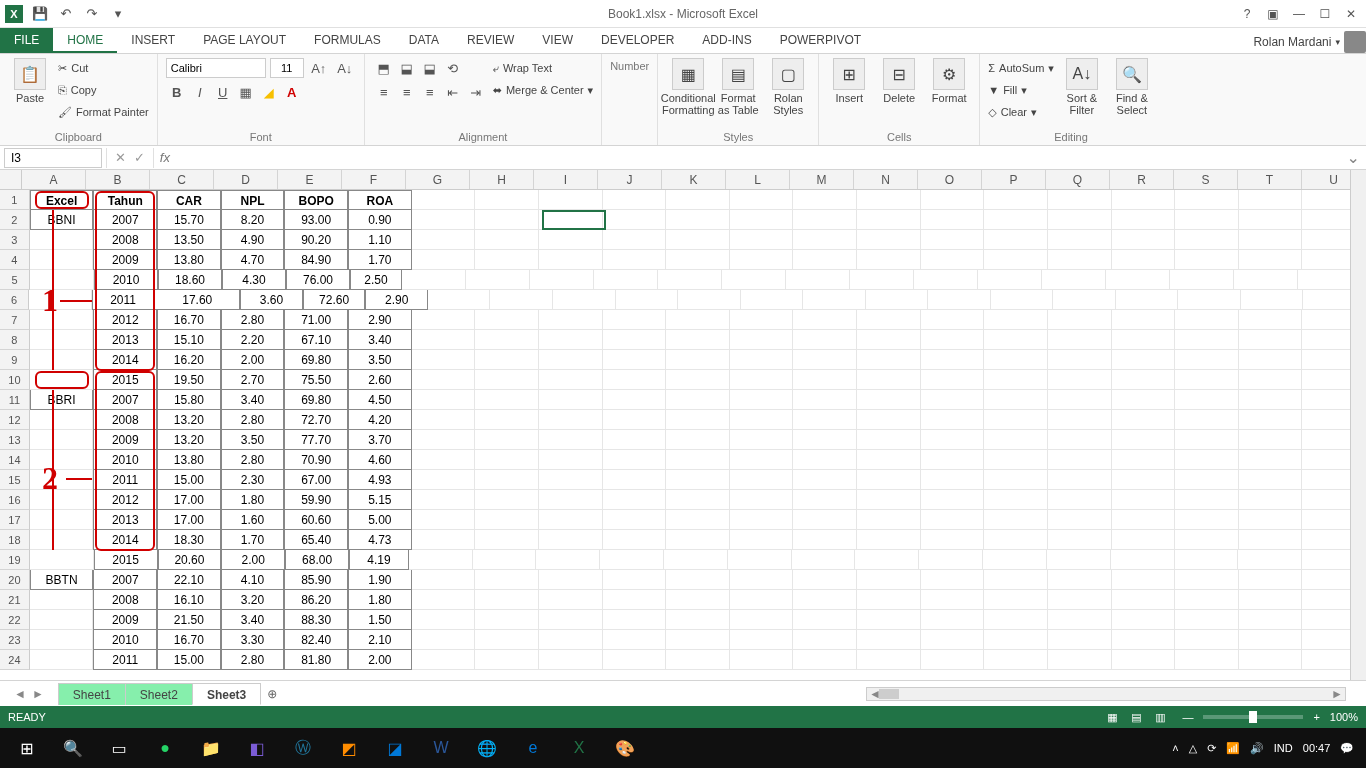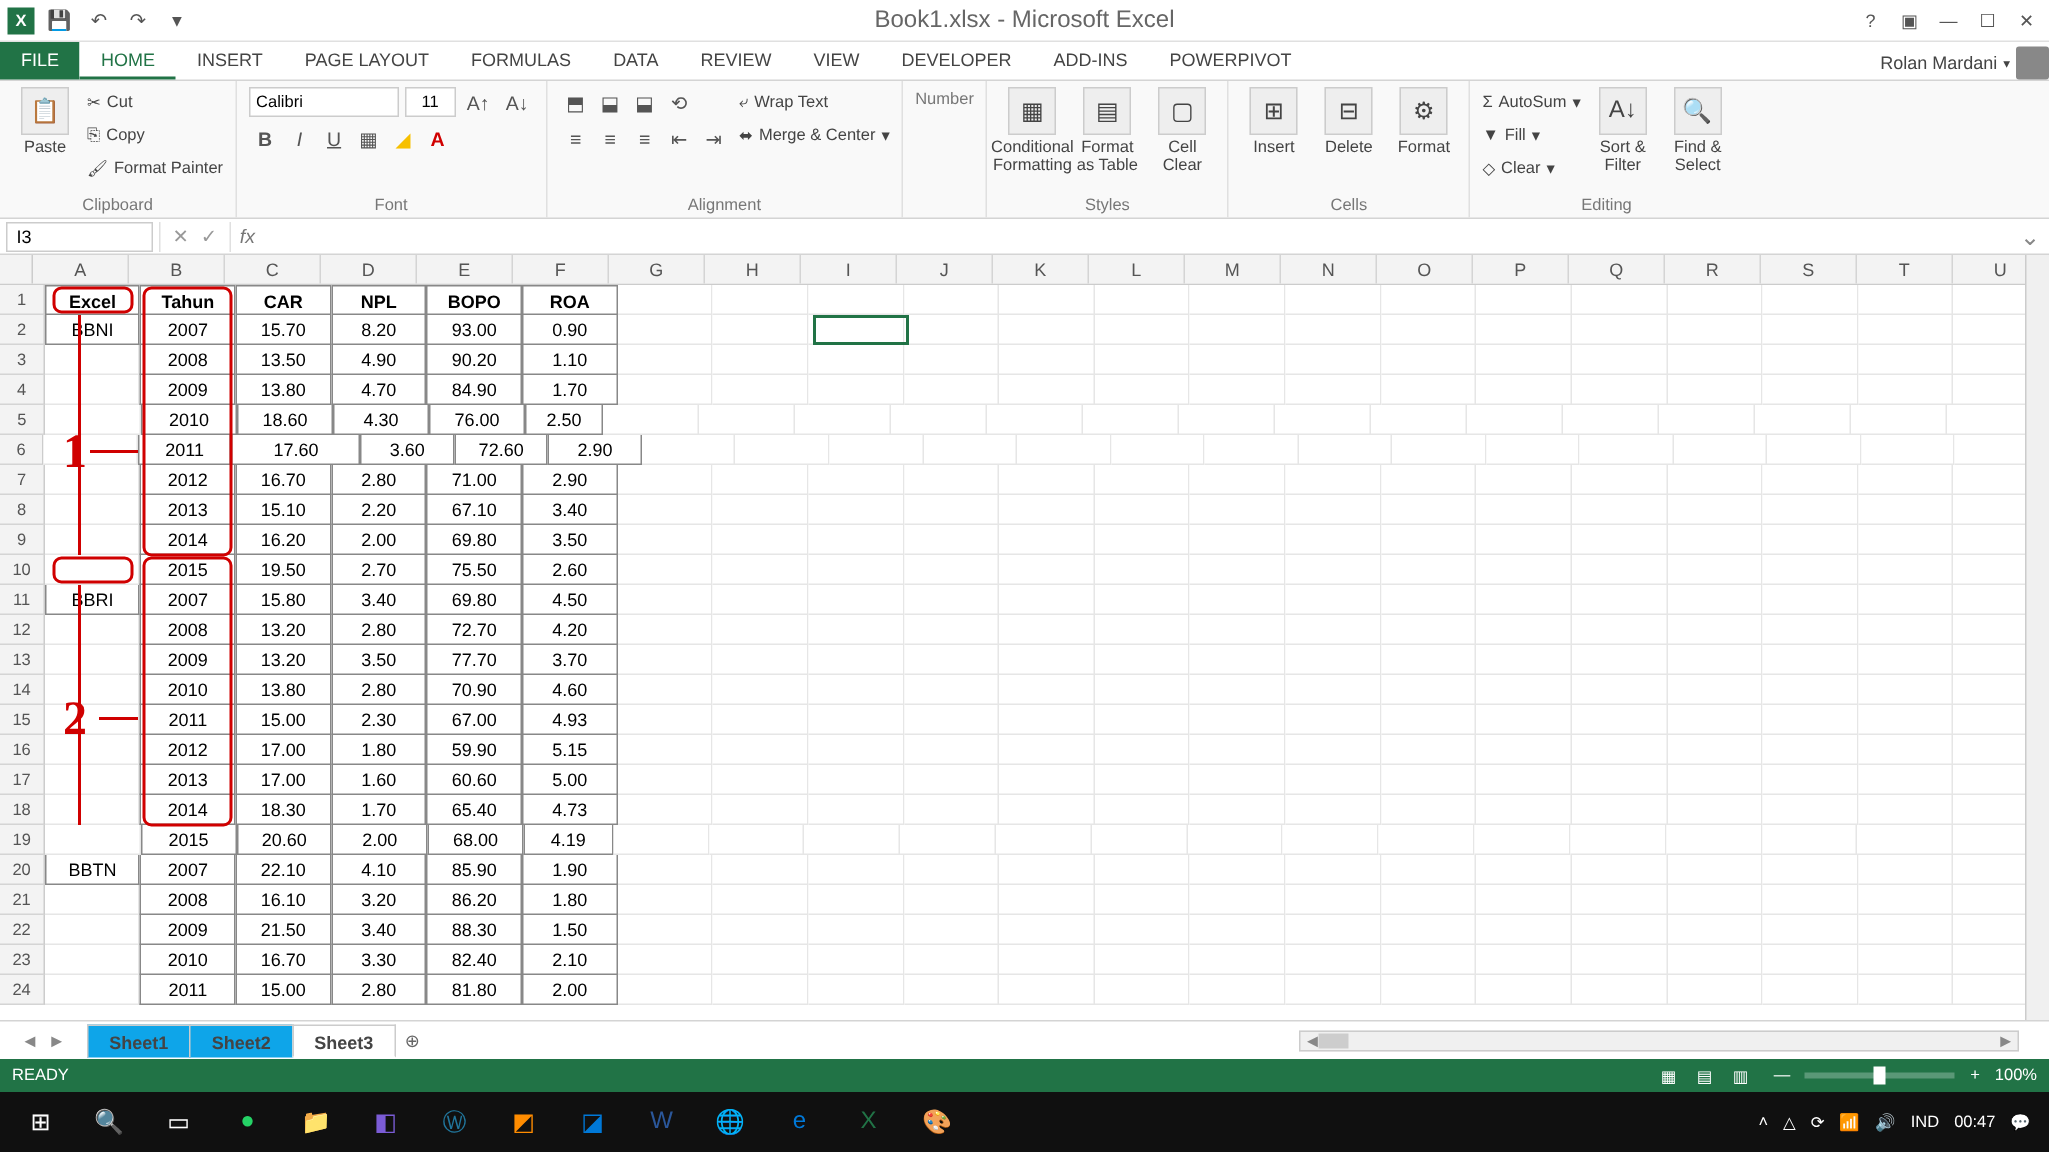--- a/index.html
+++ b/index.html
@@ -3,21 +3,21 @@
 <meta charset="utf-8">
 <style>
 * { margin: 0; padding: 0; box-sizing: border-box; font-family: "Segoe UI", Tahoma, sans-serif; }
 body { width: 1366px; height: 768px; overflow: hidden; background: #fff; user-select: none; }
 
 
 .titlebar { height: 28px; background: #fff; display: flex; align-items: center; font-size: 12px; position: relative; border-bottom: 1px solid #e0e0e0; }
 .qat { display: flex; align-items: center; gap: 6px; padding-left: 4px; }
 .qat-icon { width: 20px; height: 20px; display: flex; align-items: center; justify-content: center; color: #555; font-size: 13px; }
 .excel-logo { background: #217346; color: #fff; width: 18px; height: 18px; font-weight: bold; font-size: 11px; display:flex; align-items:center; justify-content:center; }
-.title-center { position: absolute; left: 50%; transform: translateX(-50%); color: #666; font-size: 16px; }
+.title-center { position: absolute; left: 50%; transform: translateX(-50%); color: #666; font-size: 12px; }
 .title-right { margin-left: auto; display: flex; align-items: center; gap: 4px; padding-right: 4px; }
 .title-right span { width: 22px; text-align: center; color: #555; }
 .user-area { display: flex; align-items: center; gap: 4px; color: #444; font-size: 12px; }
 .user-avatar { width: 22px; height: 22px; background: #888; border-radius: 2px; }
 
 
 .ribbon-tabs { height: 26px; background: #fff; display: flex; align-items: flex-end; border-bottom: 1px solid #d4d4d4; }
 .ribbon-tab { padding: 0 14px; height: 26px; line-height: 26px; font-size: 12px; color: #444; cursor: pointer; }
 .ribbon-tab.file { background: #217346; color: #fff; }
 .ribbon-tab.active { color: #217346; border-bottom: 2px solid #217346; background:#fff; }
@@ -55,21 +55,21 @@
 .row-h { width:30px; border-right:1px solid #ccc; border-bottom:1px solid #d4d4d4; text-align:center; font-size:11px; color:#555; background:#f3f3f3; line-height:20px; }
 .cell { border-right:1px solid #e6e6e6; border-bottom:1px solid #e6e6e6; font-size: 12px; line-height:20px; padding: 0 4px; text-align:center; background:#fff; overflow:hidden;}
 .active-cell-border { position:absolute; border: 2px solid #217346; pointer-events:none; background: rgba(255,255,255,0.01); }
 .annot { position:absolute; border:2px solid #d00000; border-radius: 6px; pointer-events:none; }
 .annot-num { position:absolute; color:#d00000; font-size: 32px; font-family: "Comic Sans MS", cursive; font-weight:bold; }
 .annot-line { position:absolute; background:#d00000; }
 
 
 .sheet-tabs { height: 26px; background:#fff; border-top:1px solid #d4d4d4; display:flex; align-items:center; font-size:12px; }
 .sheet-nav { display:flex; gap:6px; padding: 0 14px; color:#888; }
-.sheet-tab { padding: 0 14px; height: 22px; line-height:22px; border:1px solid #ccc; border-bottom:none; background:#0ea5e9; color:#444; margin-right:-1px;font-weight:bold;}
+.sheet-tab { padding: 0 14px; height: 22px; line-height:22px; border:1px solid #ccc; border-bottom:none; background:#86efac; color:#444; margin-right:-1px;}
 .sheet-tab.active { background:#fff; font-weight:bold; border-bottom:1px solid #fff; }
 .new-sheet { width:24px; text-align:center; color:#666; }
 .hscroll { flex:1; display:flex; justify-content:flex-end; padding-right:20px; }
 .hscroll-bar { width:480px; height:14px; background:#f0f0f0; border:1px solid #ccc; position:relative; }
 .hscroll-thumb { position:absolute; left:12px; top:1px; height:10px; width:20px; background:#cdcdcd; }
 
 
 .status-bar { height: 22px; background:#217346; color:#fff; display:flex; align-items:center; font-size:11px; padding: 0 8px; justify-content:space-between;}
 .status-right { display:flex; align-items:center; gap:10px; }
 .view-btns span { display:inline-block; width:24px; text-align:center; }
@@ -202,21 +202,21 @@
       <div class="big-btn">
           <div class="ic">▦</div>
           <span>Conditional Formatting</span>
         </div>
       <div class="big-btn">
           <div class="ic">▤</div>
           <span>Format as Table</span>
         </div>
       <div class="big-btn">
           <div class="ic">▢</div>
-          <span>Cell Clear</span>
+          <span>Rolan Styles</span>
         </div>
     </div>
     <div class="ribbon-group-label">Styles</div>
   </div>
 
   <div class="ribbon-group">
     <div class="ribbon-group-body">
       <div class="big-btn">
           <div class="ic">⊞</div>
           <span>Insert</span>

